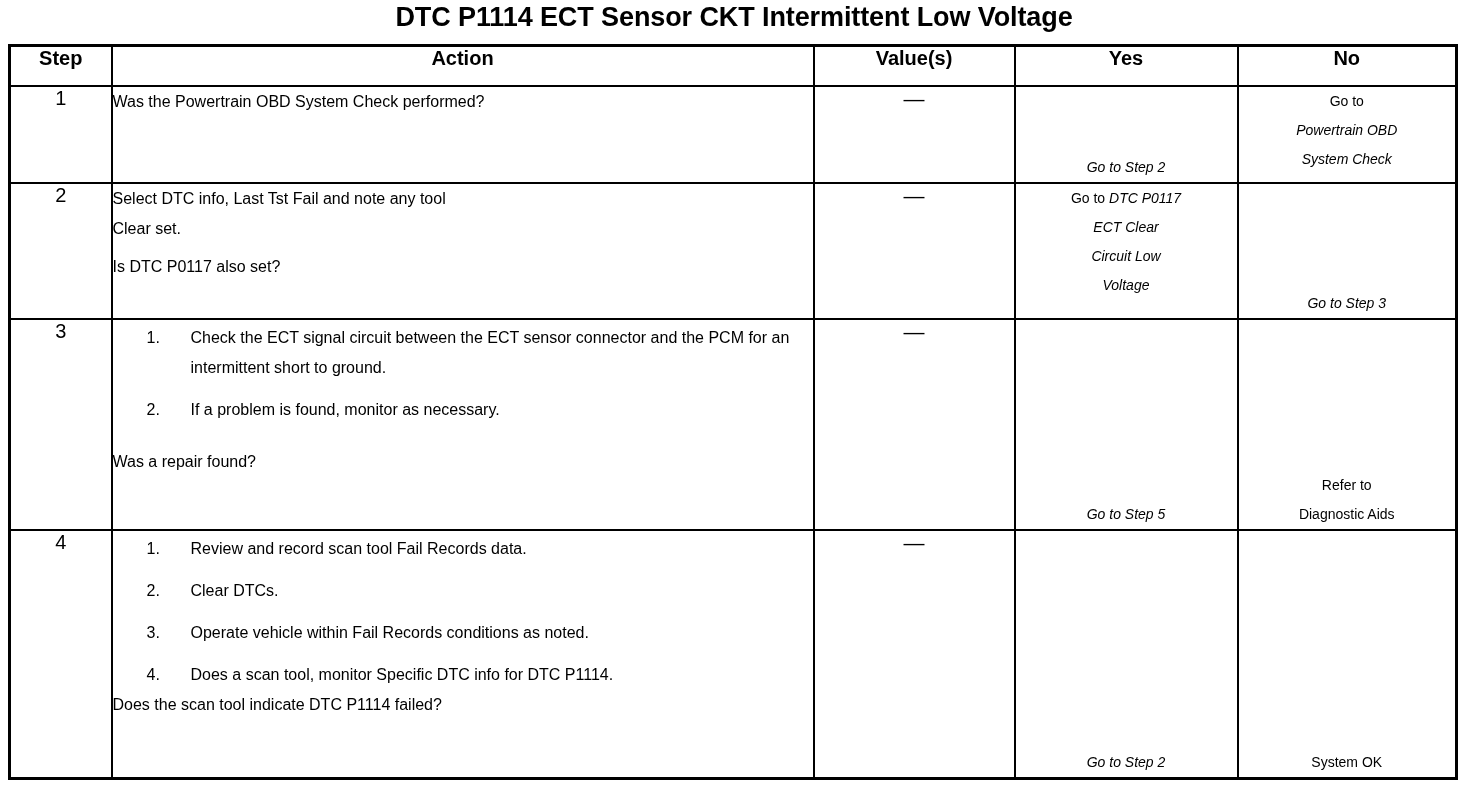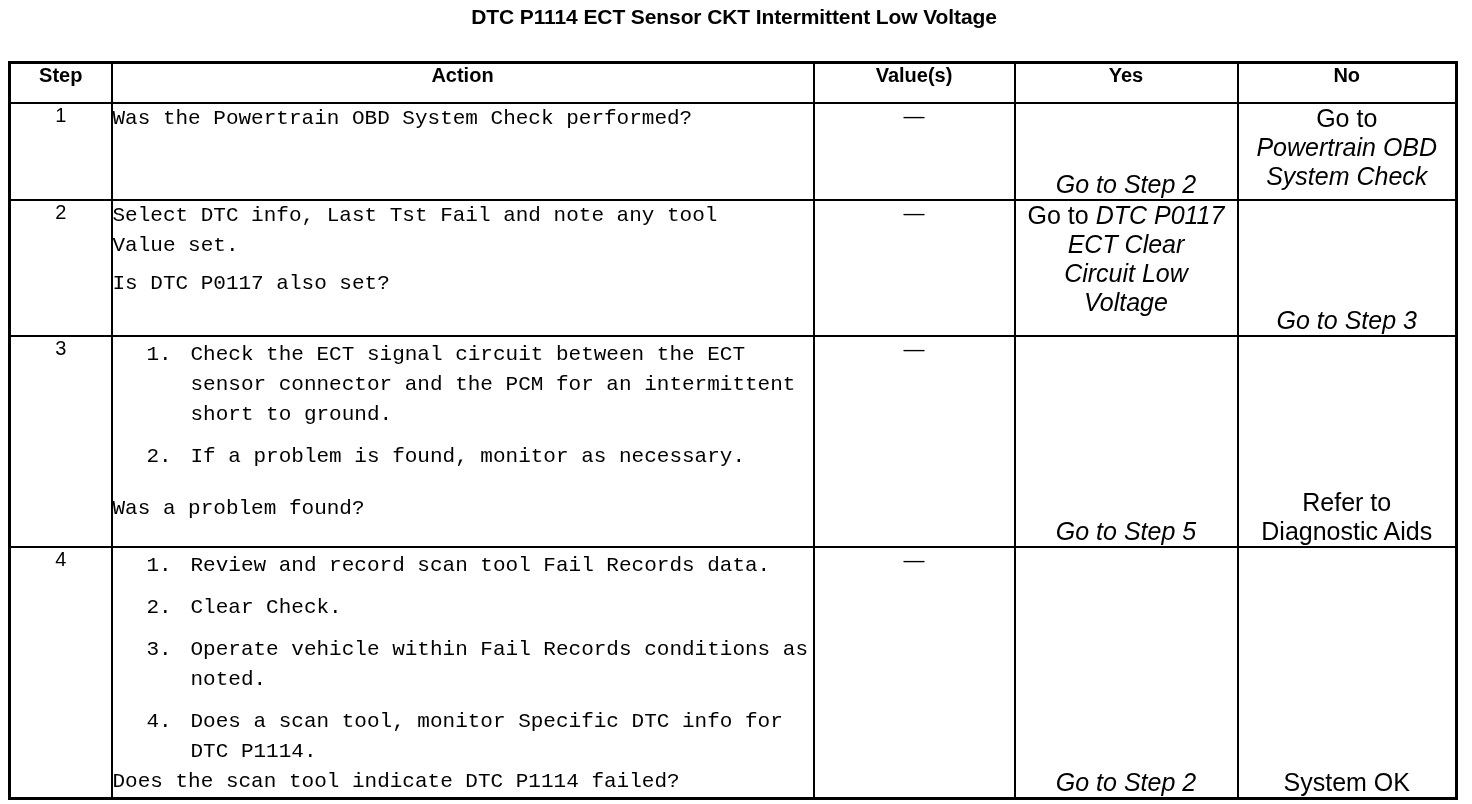--- a/index.html
+++ b/index.html
@@ -23,32 +23,32 @@
     background: #ffffff;
   }
 
   
   .doc-title {
     position: absolute;
     left: 0;
     top: 2px;
     width: 1468px;
     text-align: center;
-    font-size: 21px;
+    font-size: 27px;
     font-weight: bold;
     letter-spacing: -0.1px;
     line-height: 30px;
     white-space: nowrap;
   }
 
   
   .diag-table {
     position: absolute;
     left: 8px;
-    top: 61px;
+    top: 44px;
     width: 1447px;
     border-collapse: collapse;
     table-layout: fixed;
     background: #ffffff;
   }
 
   .diag-table col.c-step   { width: 102px; }
   .diag-table col.c-action { width: 702px; }
   .diag-table col.c-value  { width: 201px; }
   .diag-table col.c-yes    { width: 223px; }
@@ -86,23 +86,22 @@
   
   .step-cell {
     text-align: center;
     vertical-align: middle;
     font-size: 20px;
   }
 
   
   .action-cell {
     padding: 6px 8px 6px 9px;
-    font-size: 21px;
+    font-size: 16px;
     line-height: 30px;
-    font-family: Liberation Mono, monospace;
   }
   .action-cell .q-line { white-space: nowrap; }
   .action-cell .spacer-sm { height: 8px; }
   .action-cell .spacer-md { height: 22px; }
 
   .num-list {
     margin: 3px 0 0 0;
     padding: 0;
     list-style: none;
   }
@@ -124,21 +123,21 @@
   .value-cell {
     text-align: center;
     vertical-align: middle;
     font-size: 21px;
   }
 
   
   .yn-cell {
     position: relative;
     text-align: center;
-    font-size: 25px;
+    font-size: 14px;
     line-height: 29px;
     padding: 5px 4px 6px 4px;
   }
   .yn-cell.align-top    { vertical-align: top; }
   .yn-cell.align-bottom { vertical-align: bottom; margin-top: 28px; }
   .yn-cell .it { font-style: italic; }
   .yn-cell .up { font-style: normal; }
   .yn-cell .nowrap { white-space: nowrap; }
 </style>
 </head>
@@ -182,21 +181,21 @@
           <div class="up">Go to</div>
           <div class="it nowrap">Powertrain OBD</div>
           <div class="it nowrap">System Check</div>
         </td>
       </tr>
 
       <tr style="height:136px;">
         <td class="step-cell">2</td>
         <td class="action-cell">
           <div class="q-line">Select DTC info, Last Tst Fail and note any tool</div>
-          <div class="q-line">Value set.</div>
+          <div class="q-line">Clear set.</div>
           <div class="spacer-sm"></div>
           <div class="q-line">Is DTC P0117 also set?</div>
         </td>
         <td class="value-cell">—</td>
         <td class="yn-cell align-top">
           <div class="nowrap"><span class="up">Go to</span> <span class="it">DTC P0117</span></div>
           <div class="it nowrap">ECT Clear</div>
           <div class="it nowrap">Circuit Low</div>
           <div class="it nowrap">Voltage</div>
         </td>
@@ -212,21 +211,21 @@
             <li>
               <span class="marker">1.</span>
               <span>Check the ECT signal circuit between the ECT sensor connector and the PCM for an intermittent short to ground.</span>
             </li>
             <li>
               <span class="marker">2.</span>
               <span>If a problem is found, monitor as necessary.</span>
             </li>
           </ol>
           <div class="spacer-md"></div>
-          <div class="q-line">Was a problem found?</div>
+          <div class="q-line">Was a repair found?</div>
         </td>
         <td class="value-cell">—</td>
         <td class="yn-cell align-bottom">
           <div class="it nowrap">Go to Step 5</div>
         </td>
         <td class="yn-cell align-bottom">
           <div class="up nowrap">Refer to</div>
           <div class="up nowrap">Diagnostic Aids</div>
         </td>
       </tr>
@@ -234,21 +233,21 @@
       <tr style="height:248px;">
         <td class="step-cell">4</td>
         <td class="action-cell">
           <ol class="num-list">
             <li>
               <span class="marker">1.</span>
               <span>Review and record scan tool Fail Records data.</span>
             </li>
             <li>
               <span class="marker">2.</span>
-              <span>Clear Check.</span>
+              <span>Clear DTCs.</span>
             </li>
             <li>
               <span class="marker">3.</span>
               <span>Operate vehicle within Fail Records conditions as noted.</span>
             </li>
             <li>
               <span class="marker">4.</span>
               <span>Does a scan tool, monitor Specific DTC info for DTC P1114.</span>
             </li>
           </ol>

